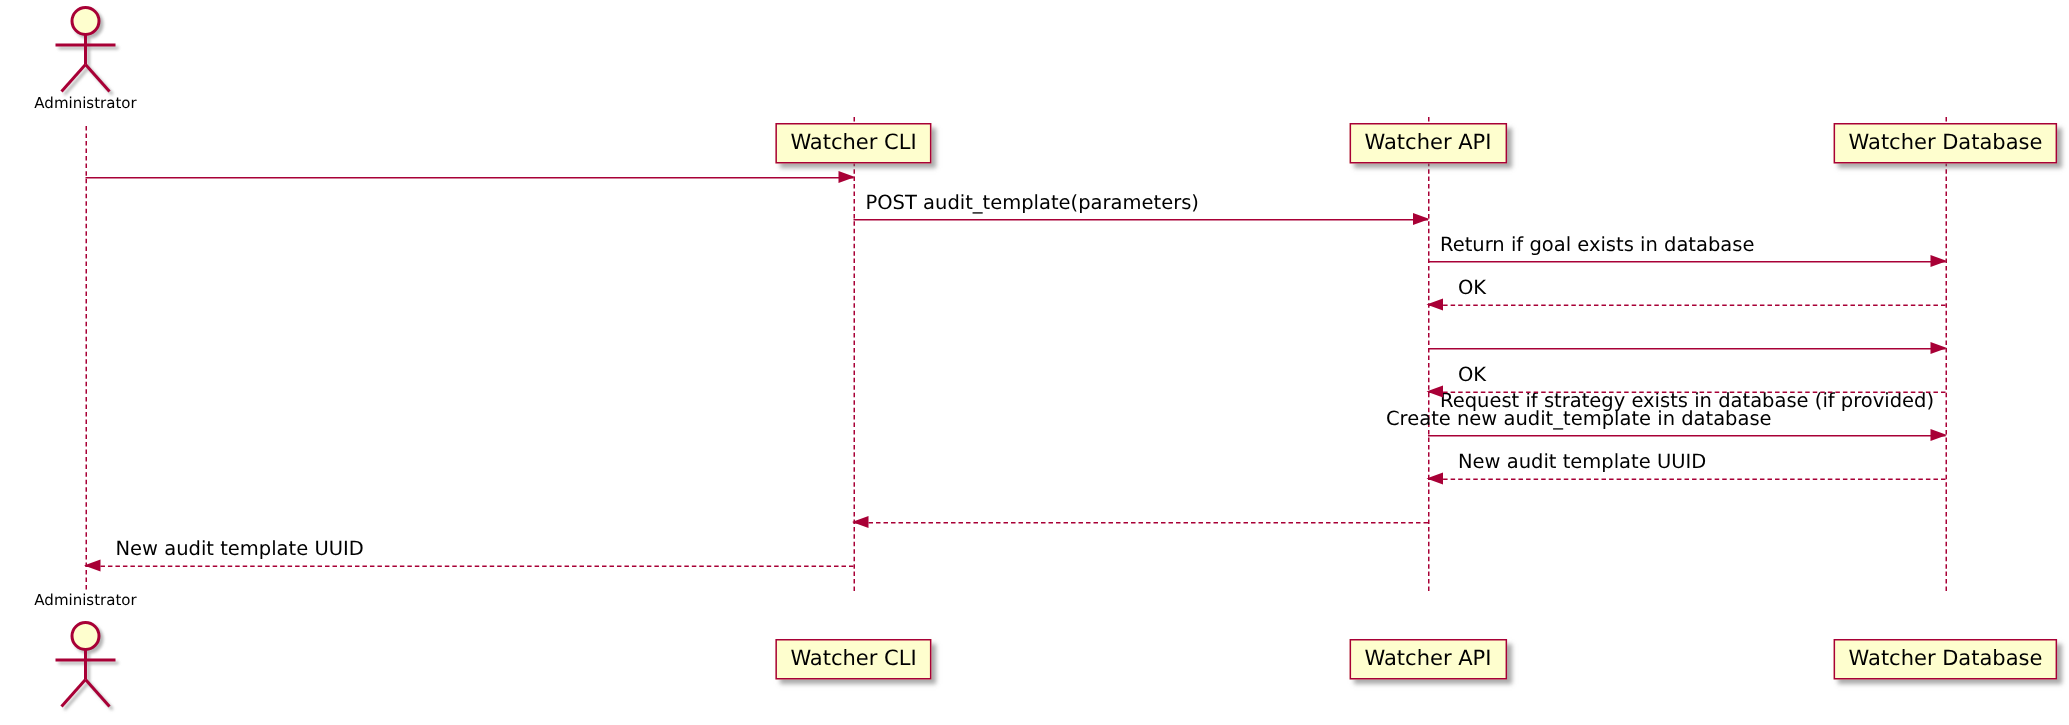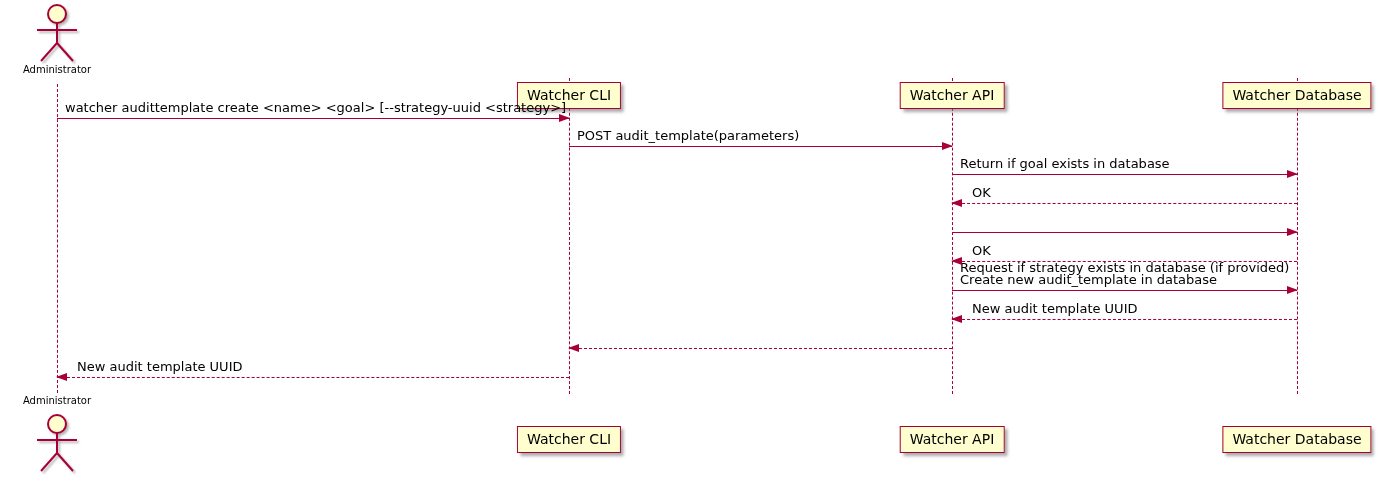--- a/index.html
+++ b/index.html
@@ -77,21 +77,20 @@
     <div class="lifeline" style="left: 1297px; top: 78px; height: 316px;"></div>
     <div class="participant" style="left: 569px; top: 50px;">Watcher CLI</div>
     <div class="participant" style="left: 569px; top: 394px;">Watcher CLI</div>
     <div class="participant" style="left: 952px; top: 50px;">Watcher API</div>
     <div class="participant" style="left: 952px; top: 394px;">Watcher API</div>
     <div class="participant" style="left: 1297px; top: 50px;">Watcher Database</div>
     <div class="participant" style="left: 1297px; top: 394px;">Watcher Database</div>
     <div class="msg-line" style="left: 57px; top: 118px; width: 512px;">
       <div class="arrow-head right"></div>
     </div>
-    <div class="msg-label" style="left: 65px; top: 99px;">watcher audittemplate create &lt;name&gt; &lt;goal&gt; [--strategy-uuid &lt;strategy&gt;]</div>
     <div class="msg-line" style="left: 569px; top: 146px; width: 383px;">
       <div class="arrow-head right"></div>
     </div>
     <div class="msg-label" style="left: 577px; top: 127px; text-align: right;">POST audit_template(parameters)</div>
     <div class="msg-line" style="left: 952px; top: 174px; width: 345px;">
       <div class="arrow-head right"></div>
     </div>
     <div class="msg-label" style="left: 960px; top: 155px;">Return if goal exists in database</div>
     <div class="msg-line dashed" style="left: 952px; top: 203px; width: 345px;">
       <div class="arrow-head left"></div>
@@ -101,21 +100,21 @@
       <div class="arrow-head right"></div>
     </div>
     <div class="msg-label" style="left: 960px; top: 225px; margin-top: 34px;">Request if strategy exists in database (if provided)</div>
     <div class="msg-line dashed" style="left: 952px; top: 261px; width: 345px;">
       <div class="arrow-head left"></div>
     </div>
     <div class="msg-label" style="left: 972px; top: 242px;">OK</div>
     <div class="msg-line" style="left: 952px; top: 290px; width: 345px;">
       <div class="arrow-head right"></div>
     </div>
-    <div class="msg-label" style="left: 960px; top: 271px;">Create new audit_template in database</div>
+    <div class="msg-label" style="left: 924px; top: 271px;">Create new audit_template in database</div>
     <div class="msg-line dashed" style="left: 952px; top: 319px; width: 345px;">
       <div class="arrow-head left"></div>
     </div>
     <div class="msg-label" style="left: 972px; top: 300px;">New audit template UUID</div>
     <div class="msg-line dashed" style="left: 569px; top: 348px; width: 383px;">
       <div class="arrow-head left"></div>
     </div>
     <div class="msg-line dashed" style="left: 57px; top: 377px; width: 512px;">
       <div class="arrow-head left"></div>
     </div>

